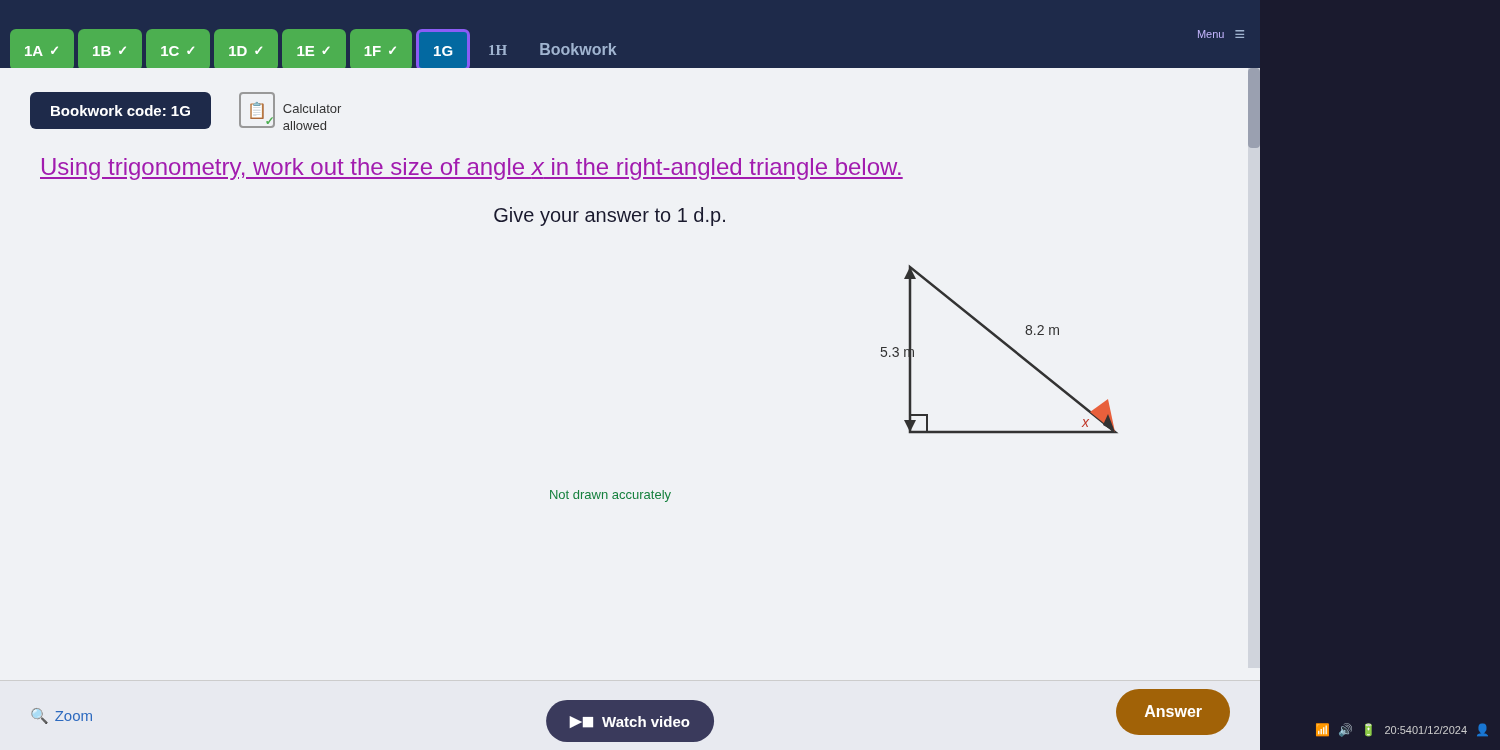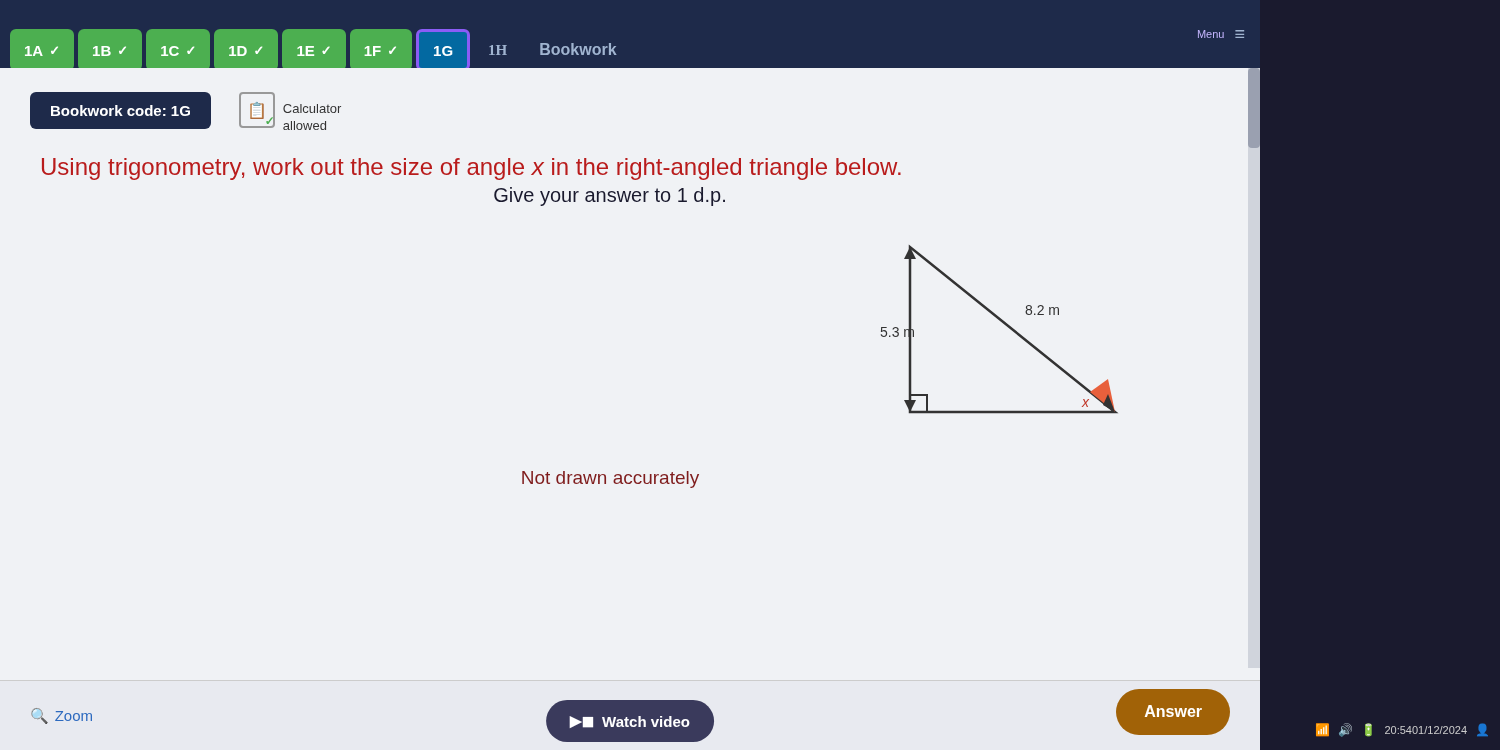--- a/index.html
+++ b/index.html
@@ -143,22 +143,24 @@
     .question-area {
       position: absolute;
       top: 130px;
       left: 0;
       width: 1220px;
       padding: 20px 40px;
     }
 
     .question-text {
       font-size: 24px;
-      color: #b91c1c;
+      color: #a21caf;
       line-height: 1.4;
+      margin-bottom: 20px;
+      text-decoration: underline;
     }
 
     .question-subtext {
       font-size: 20px;
       color: #1a1a2e;
       text-align: center;
       margin-bottom: 18px;
     }
 
     
@@ -169,22 +171,22 @@
       margin: 20px 0;
       position: relative;
     }
 
     .triangle-svg {
       display: block;
     }
 
     .not-drawn-note {
       text-align: center;
-      color: #7f1d1d;
-      font-size: 19px;
+      color: #15803d;
+      font-size: 13px;
       margin-top: 4px;
     }
 
     
     .bottom-bar {
       position: absolute;
       bottom: 0;
       left: 0;
       width: 1260px;
       height: 70px;

